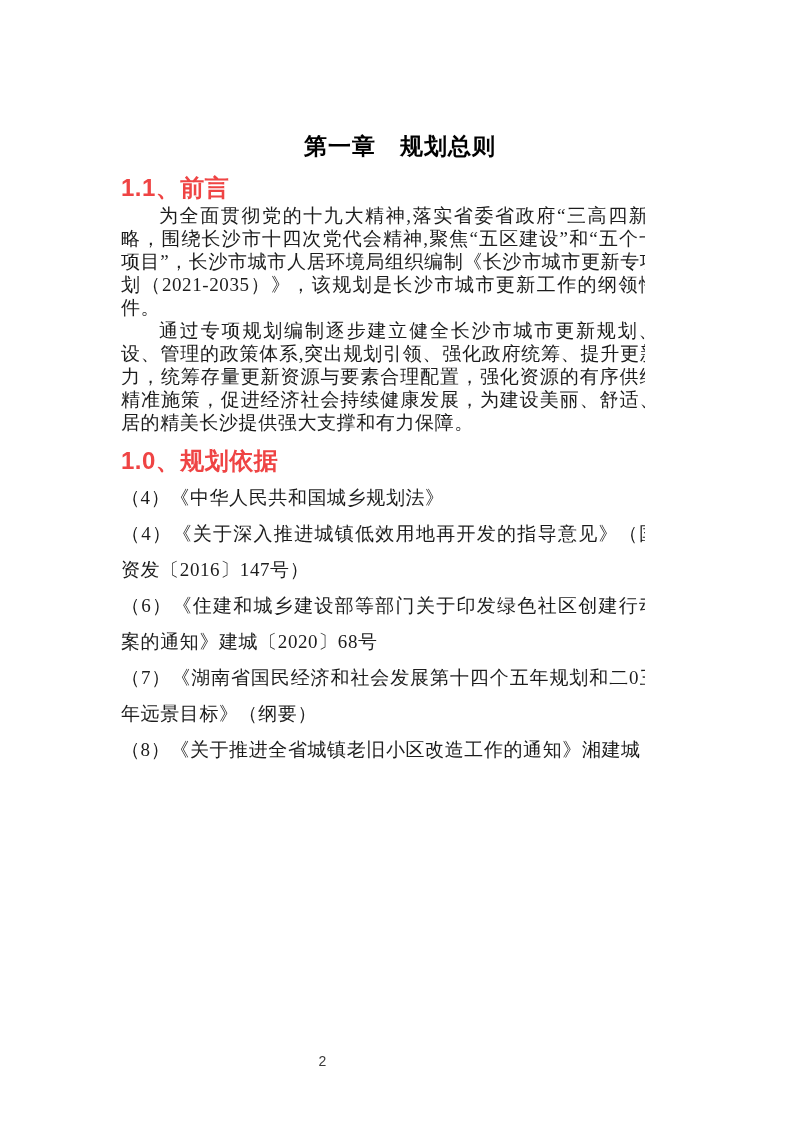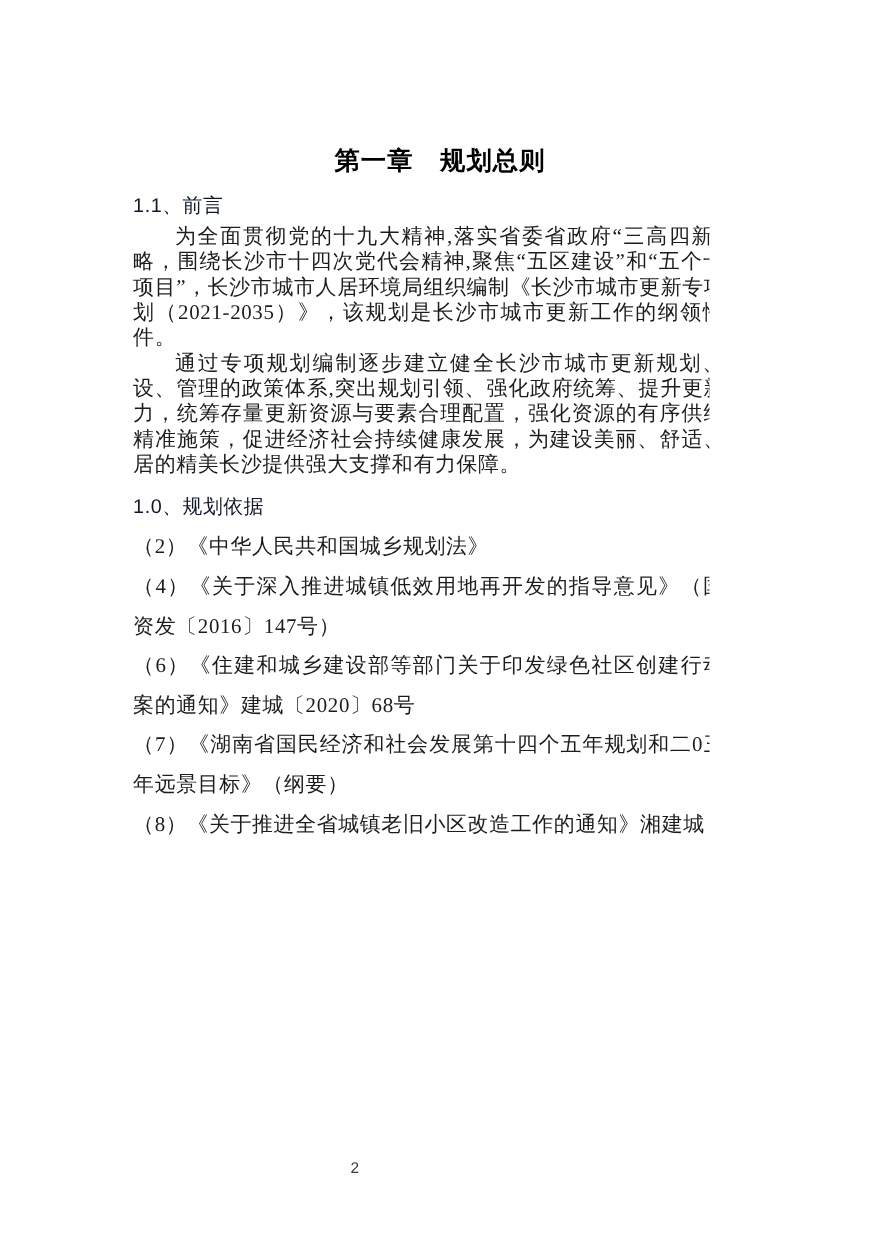--- a/index.html
+++ b/index.html
@@ -28,24 +28,24 @@
     font-weight: bold;
     font-size: 23px;
     line-height: 30px;
     text-align: center;
     color: #000000;
     letter-spacing: 1px;
   }
   .sec-heading {
     margin: 13px 0 0 0;
     font-family: "Liberation Sans", "DejaVu Sans", sans-serif;
-    font-weight: normal;
-    font-size: 18px;
+    font-weight: bold;
+    font-size: 24px;
     line-height: 27px;
-    color: #0f172a;
+    color: #ef4444;
     letter-spacing: 0.5px;
   }
   .body-para {
     margin: 3px 0 0 0;
     font-size: 19px;
     line-height: 23px;
     text-align: justify;
     text-indent: 2em;
     letter-spacing: 0.6px;
     color: #1c1c1c;
@@ -85,21 +85,21 @@
 
     <h2 class="sec-heading">1.1、前言</h2>
 
     <p class="body-para">为全面贯彻党的十九大精神,落实省委省政府“三高四新”战略，围绕长沙市十四次党代会精神,聚焦“五区建设”和“五个十大项目”，长沙市城市人居环境局组织编制《长沙市城市更新专项规划（2021-2035）》，该规划是长沙市城市更新工作的纲领性文件。</p>
 
     <p class="body-para">通过专项规划编制逐步建立健全长沙市城市更新规划、建设、管理的政策体系,突出规划引领、强化政府统筹、提升更新动力，统筹存量更新资源与要素合理配置，强化资源的有序供给与精准施策，促进经济社会持续健康发展，为建设美丽、舒适、宜居的精美长沙提供强大支撑和有力保障。</p>
 
     <h2 class="sec-heading">1.0、规划依据</h2>
 
     <div class="ref-list">
-      <p class="ref-item">（2）《中华人民共和国城乡规划法》</p>
+      <p class="ref-item">（4）《中华人民共和国城乡规划法》</p>
       <p class="ref-item">（4）《关于深入推进城镇低效用地再开发的指导意见》（国土资发〔2016〕147号）</p>
       <p class="ref-item">（6）《住建和城乡建设部等部门关于印发绿色社区创建行动方案的通知》建城〔2020〕68号</p>
       <p class="ref-item">（7）《湖南省国民经济和社会发展第十四个五年规划和二0三五年远景目标》（纲要）</p>
       <p class="ref-item">（8）《关于推进全省城镇老旧小区改造工作的通知》湘建城</p>
     </div>
 
   </div>
 
   <div class="page-number">2</div>
 </div>

